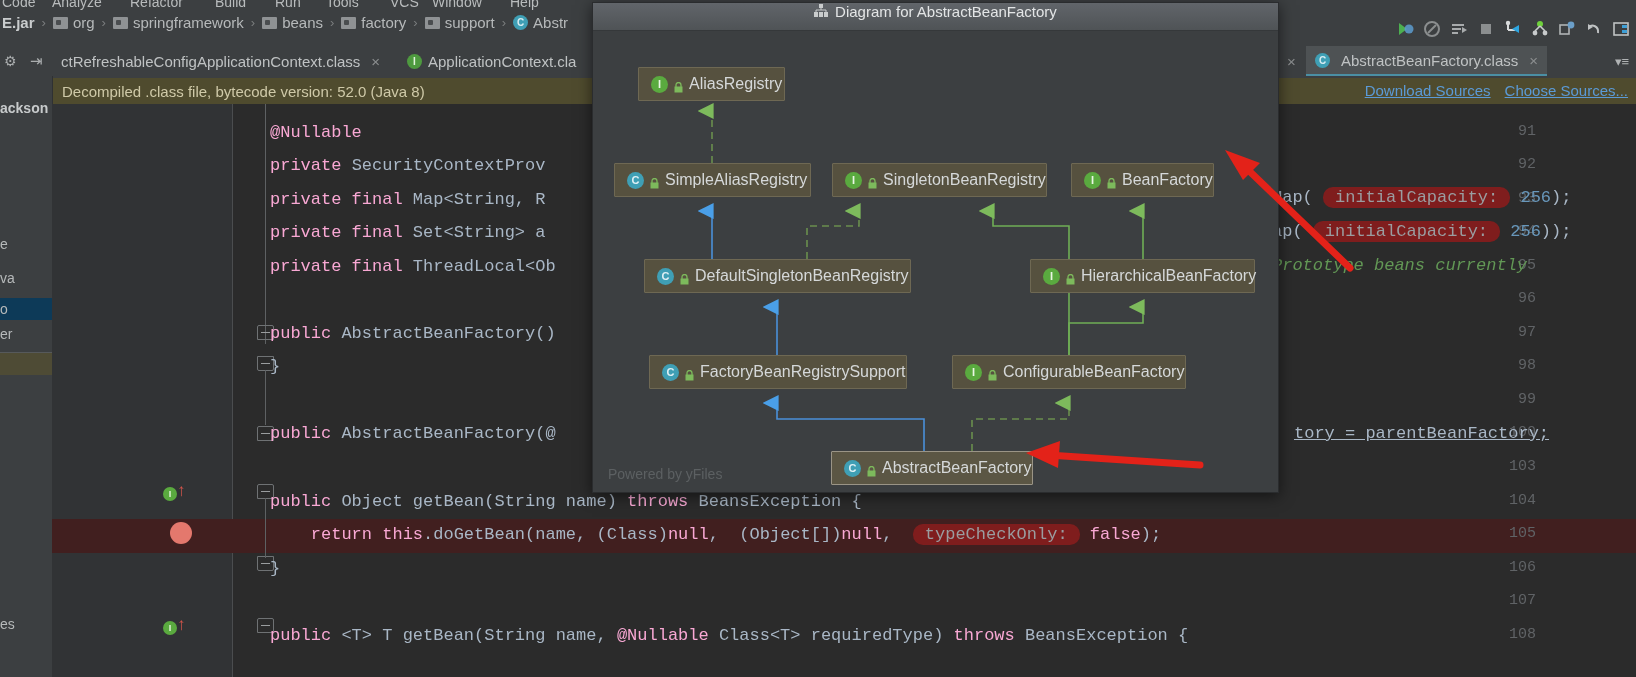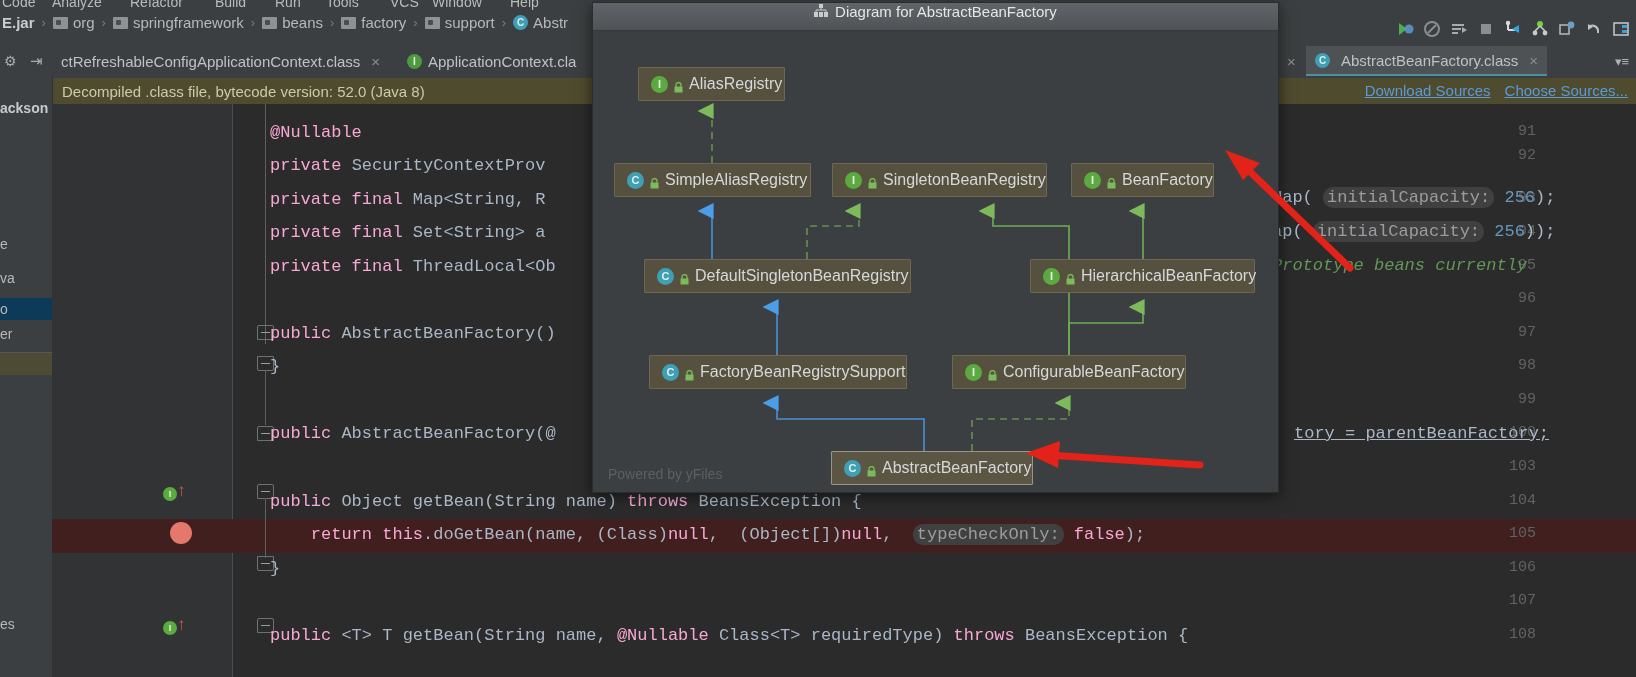--- a/index.html
+++ b/index.html
@@ -61,21 +61,21 @@
   .gutter{position:absolute;left:0;top:0;width:180px;height:573px;background:#313335;}
   .gutter-sep{position:absolute;left:180px;top:0;width:1px;height:573px;background:#4b4d4f;}
   .lnum{position:absolute;right:100px;color:#606366;font-size:15px;
     font-family:"Liberation Mono",monospace;text-align:right;width:40px;}
   .codeline{position:absolute;left:0;white-space:pre;font-family:"Liberation Mono",monospace;font-size:17px;color:#a9b7c6;}
   .hl-row{position:absolute;left:0;width:1584px;height:34px;background:#411f1f;}
   .k{color:#f9a8d4;}
   .s{color:#a9b7c6;}
   .n{color:#6897bb;}
   .c{color:#629755;font-style:italic;}
-  .hintbg{background:#404040;color:#9a9da0;border-radius:10px;padding:1px 4px;}
+  .hintbg{background:#7f1d1d;color:#9a9da0;border-radius:10px;padding:1px 12px;}
   .breakpoint{position:absolute;width:22px;height:22px;border-radius:50%;background:#e4786d;}
   .runmark{position:absolute;width:14px;height:14px;border-radius:50%;background:#5aaa3f;color:#e7f5e2;
     font-size:9px;font-weight:bold;display:flex;align-items:center;justify-content:center;}
   .uparrow{position:absolute;color:#d3544a;font-size:17px;line-height:1;}
   .foldline{position:absolute;left:213px;width:1px;background:#5e6163;}
   .fold{position:absolute;left:205px;width:17px;height:15px;border:1px solid #6f7274;box-sizing:border-box;}
   .fold.open{border-radius:2px 2px 0 0;}
   .fold.open:after{content:"";position:absolute;left:3px;top:6px;width:9px;height:1px;background:#9a9d9f;}
   .fold.close{border-radius:0 0 2px 2px;}
   .fold.close:after{content:"";position:absolute;left:3px;top:6px;width:9px;height:1px;background:#9a9d9f;}
@@ -268,21 +268,21 @@
   </div>
 
   <div class="editor">
     <div class="gutter"></div>
     <div class="gutter-sep"></div>
 
     <div class="hl-row" style="top:415px;"></div>
 
     <div id="lnums">
         <div class="lnum" style="top: 19px;">91</div>
-        <div class="lnum" style="top: 43px;">92</div>
+        <div class="lnum" style="top: 52px;">92</div>
         <div class="lnum" style="top: 86px;">93</div>
         <div class="lnum" style="top: 119px;">94</div>
         <div class="lnum" style="top: 153px;">95</div>
         <div class="lnum" style="top: 186px;">96</div>
         <div class="lnum" style="top: 220px;">97</div>
         <div class="lnum" style="top: 253px;">98</div>
         <div class="lnum" style="top: 287px;">99</div>
         <div class="lnum" style="top: 320px;">100</div>
         <div class="lnum" style="top: 354px;">103</div>
         <div class="lnum" style="top: 388px;">104</div>

